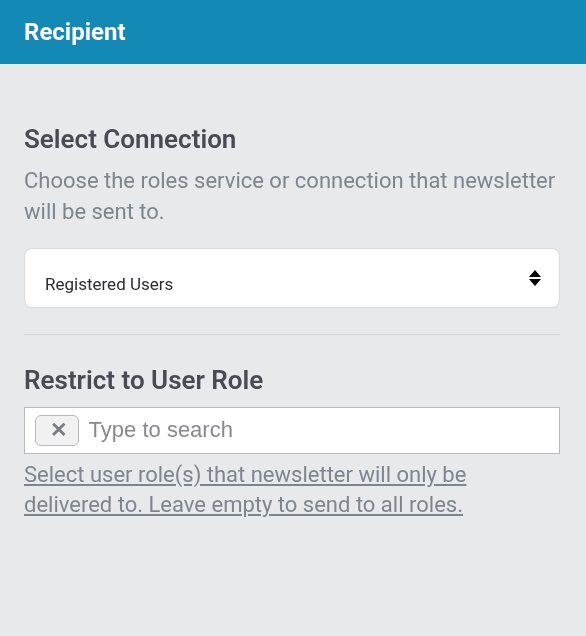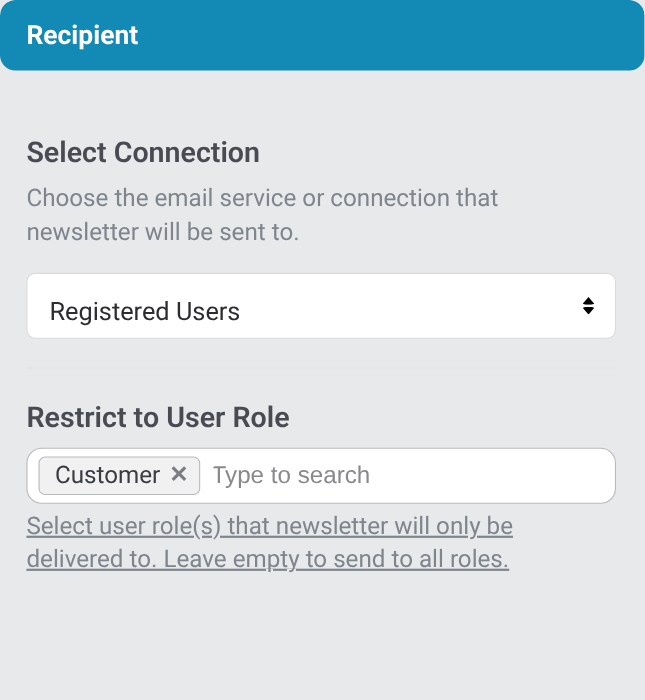--- a/index.html
+++ b/index.html
@@ -1,19 +1,18 @@
 <!DOCTYPE html>
 <html><head>
   <meta charset="utf-8">
   <style>
     * {
       box-sizing: border-box;
       margin: 0;
       padding: 0;
-      border-radius: 14px;
     }
     body {
       font-family: -apple-system, BlinkMacSystemFont, "Segoe UI", Roboto, Helvetica, Arial, sans-serif;
       background: #e8e9ea;
       width: 586px;
       height: 636px;
       overflow: hidden;
     }
     .header {
       background: #1389b5;
@@ -43,21 +42,21 @@
       background: #ffffff;
       border: 1px solid #d9dbde;
       border-radius: 8px;
       height: 60px;
       display: flex;
       align-items: center;
       padding: 0 48px 0 20px;
       cursor: pointer;
     }
     .select-value {
-      font-size: 23px;
+      font-size: 17px;
       color: #2b2d30;
       margin-top: 12px;
     }
     .select-arrows {
       position: absolute;
       right: 18px;
       top: 50%;
       transform: translateY(-50%);
       display: flex;
       flex-direction: column;
@@ -127,36 +126,35 @@
   </style>
 </head>
 <body>
 
 <div class="header">
   <span>Recipient</span>
 </div>
 
 <div class="content">
   <div class="section-title">Select Connection</div>
-  <div class="section-desc">Choose the email service or connection that newsletter will be sent to.</div>
+  <div class="section-desc">Choose the roles service or connection that newsletter will be sent to.</div>
 
   <div class="select-wrapper">
     <span class="select-value">Registered Users</span>
     <span class="select-arrows">
       <span class="arrow-up"></span>
       <span class="arrow-down"></span>
     </span>
   </div>
 
   <hr class="divider">
 
   <div class="section-title">Restrict to User Role</div>
 
   <div class="tag-input-wrapper">
     <span class="tag">
-      <span>Customer</span>
       <span class="tag-remove">✕</span>
     </span>
     <input class="tag-search" type="text" placeholder="Type to search" style="">
   </div>
 
   <div class="help-text">Select user role(s) that newsletter will only be delivered to. Leave empty to send to all roles.</div>
 </div>
 
 </body></html>

